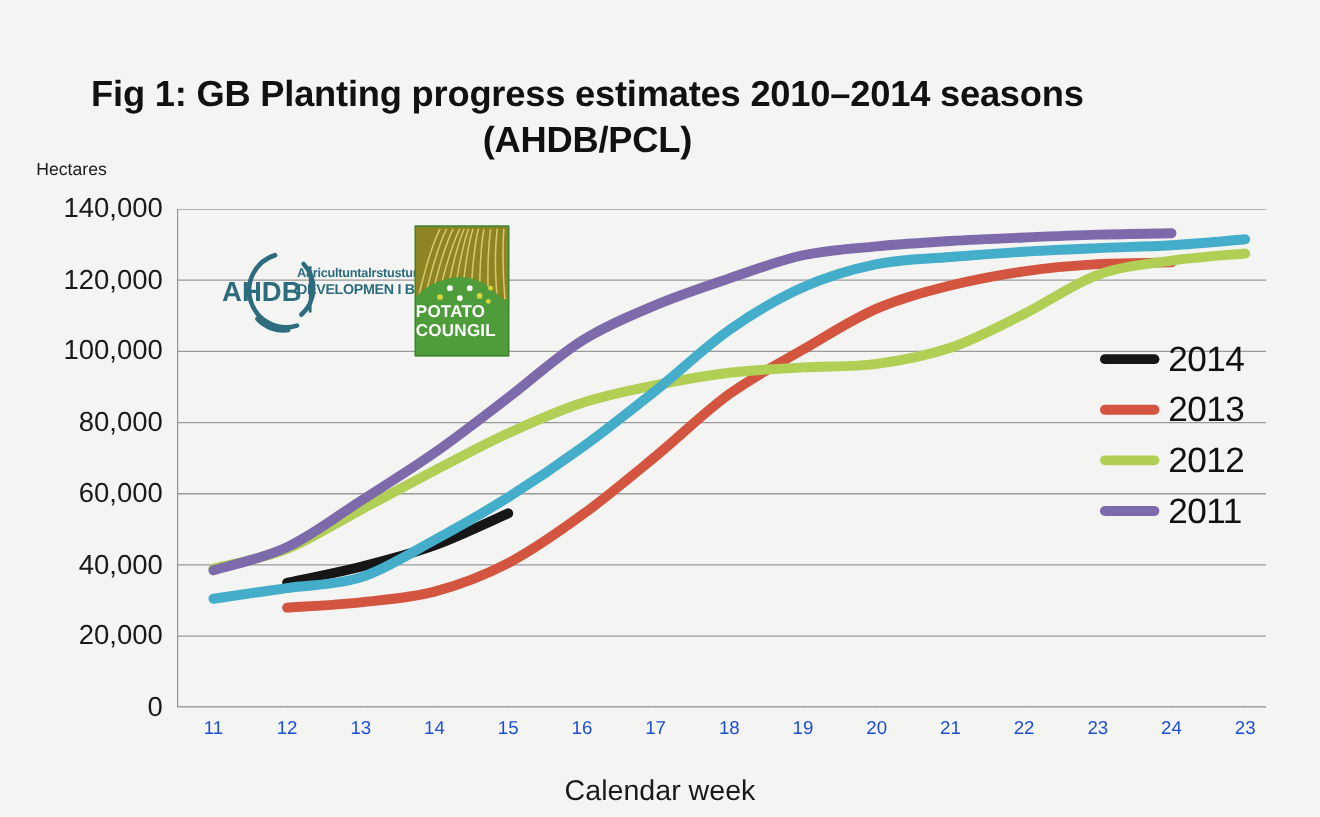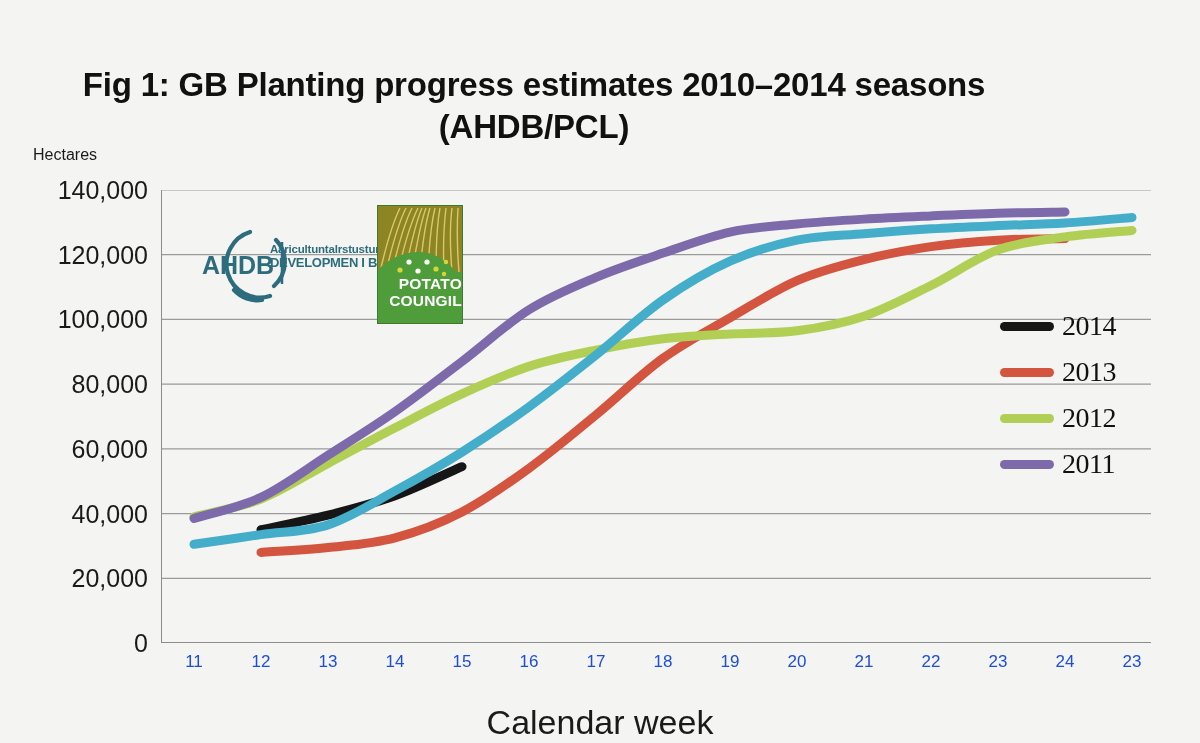--- a/index.html
+++ b/index.html
@@ -39,21 +39,21 @@
     top: 146px;
     font-size: 16px;
     color: #1a1a1a;
   }
   #x-axis-title {
     position: absolute;
     left: 0;
     top: 703px;
     width: 1200px;
     text-align: center;
-    font-size: 34px;
+    font-size: 26px;
     color: #1a1a1a;
   }
 
   
   #plot {
     position: absolute;
     left: 161px;
     top: 190px;
     width: 990px;
     height: 453px;
@@ -92,24 +92,23 @@
     align-items: center;
     height: 46px;
   }
   .legend-swatch {
     width: 54px;
     height: 9px;
     border-radius: 5px;
     margin-right: 8px;
   }
   .legend-label {
-    font-size: 28px;
+    font-size: 32px;
     color: #111;
     letter-spacing: -0.5px;
-    font-family: Liberation Serif, serif;
   }
 
   
   #ahdb-logo {
     position: absolute;
     left: 190px;
     top: 218px;
     width: 180px;
     height: 90px;
   }
@@ -142,21 +141,21 @@
     height: 117px;
     background: #4f9c3a;
     border: 1px solid #3d7a2c;
     overflow: hidden;
   }
   #potato-text {
     position: absolute;
     left: 0;
     top: 70px;
     width: 84px;
-    text-align: right;
+    text-align: left;
     color: #ffffff;
     font-size: 15.5px;
     font-weight: bold;
     line-height: 1.08;
     letter-spacing: 0.2px;
   }
   #potato-text span { display: block; }
 </style>
 </head>
 <body>

